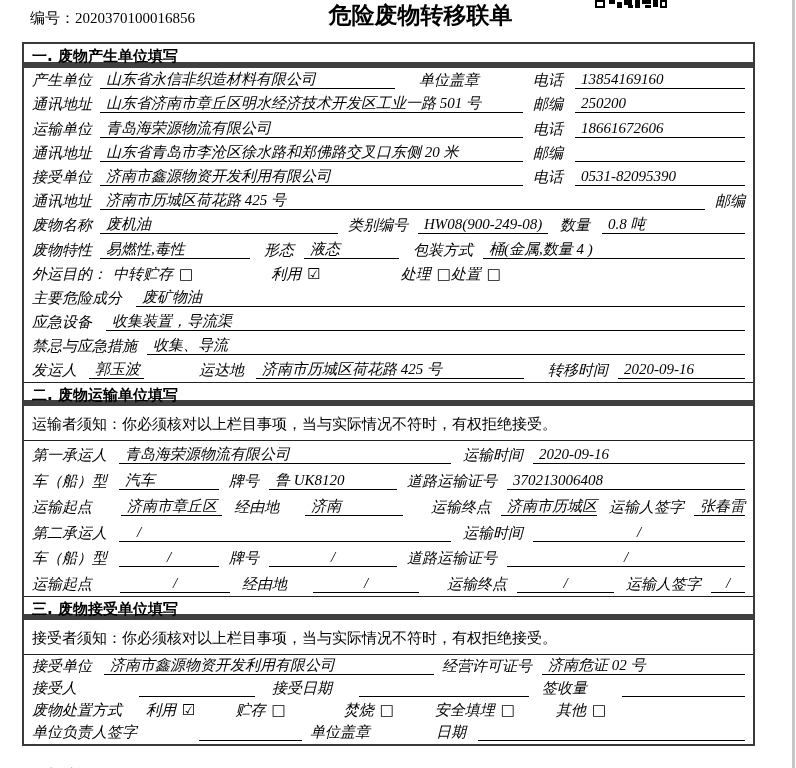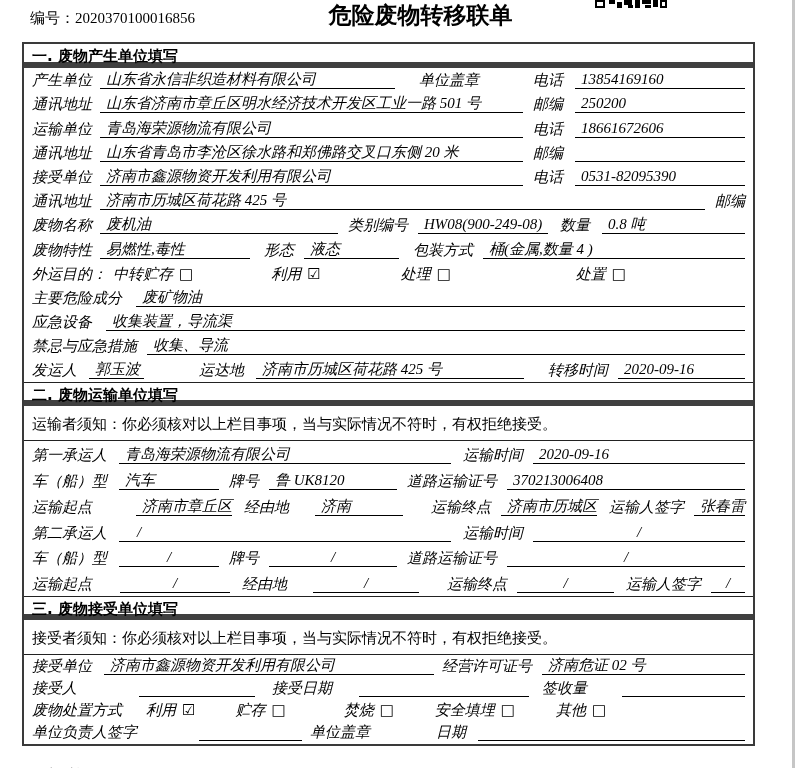--- a/index.html
+++ b/index.html
@@ -130,21 +130,21 @@
       <span class="cbx">□</span>
     </span>
     <span class="opt" style="margin-left:78px">
       <span class="lb">利用</span>
       <span class="cbx">☑</span>
     </span>
     <span class="opt" style="margin-left:80px">
       <span class="lb">处理</span>
       <span class="cbx">□</span>
     </span>
-    <span class="opt" style="margin-left:125px">
+    <span class="opt" style="">
       <span class="lb">处置</span>
       <span class="cbx">□</span>
     </span>
   </div>
 
   <div class="row s1row">
     <span class="lb">主要危险成分</span>
     <span class="u fx" style="margin-left:14px">废矿物油</span>
   </div>
 
@@ -181,21 +181,21 @@
     <span class="lb">车（船）型</span>
     <span class="u" style="width:100px;margin-left:12px">汽车</span>
     <span class="lb" style="margin-left:10px">牌号</span>
     <span class="u" style="width:128px;margin-left:10px">鲁 UK8120</span>
     <span class="lb" style="margin-left:10px">道路运输证号</span>
     <span class="u fx" style="margin-left:10px">370213006408</span>
   </div>
 
   <div class="row s2row">
     <span class="lb">运输起点</span>
-    <span class="u" style="width:110px;margin-left:44px">济南市章丘区</span>
+    <span class="u" style="width:110px;margin-left:29px">济南市章丘区</span>
     <span class="lb" style="margin-left:12px">经由地</span>
     <span class="u" style="width:106px;margin-left:26px">济南</span>
     <span class="lb" style="margin-left:28px">运输终点</span>
     <span class="u" style="width:97px;margin-left:10px">济南市历城区</span>
     <span class="lb" style="margin-left:12px">运输人签字</span>
     <span class="u fx" style="margin-left:10px">张春雷</span>
   </div>
 
   <div class="row s2row">
     <span class="lb">第二承运人</span>

